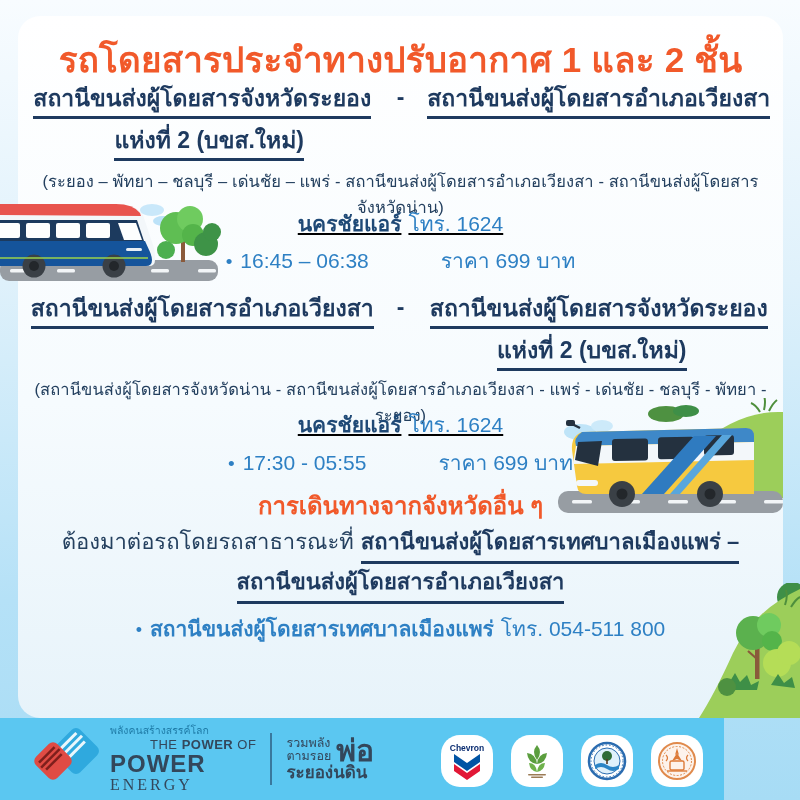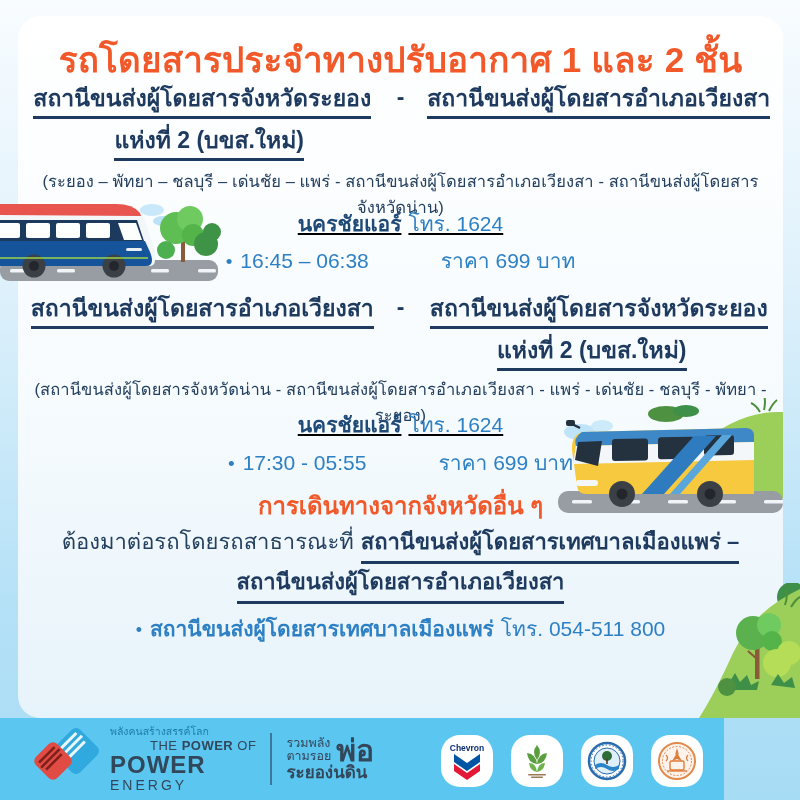--- a/index.html
+++ b/index.html
@@ -54,21 +54,21 @@
   .footer{
     position:absolute;left:0;top:718px;width:724px;height:82px;
     background:#5BC7F1;z-index:3;display:flex;align-items:center;
   }
   .brand{display:flex;align-items:center;margin-left:34px;}
   .brand-text{margin-left:10px;color:#33475B;line-height:1.05;}
   .brand-thai{font-size:10.5px;color:#1F7CA8;margin-bottom:2px;}
   .brand-l1{font-size:13px;letter-spacing:.5px;margin-left:40px;}
   .brand-l1 b{font-weight:bold;}
   .brand-l2{font-size:24px;font-weight:bold;letter-spacing:1px;}
-  .brand-l3{font-size:14px;letter-spacing:3px;}
+  .brand-l3{font-size:16px;letter-spacing:3px;font-family:Liberation Serif, serif;}
   .brand-div{width:2px;height:52px;background:#2E5E80;margin:0 14px;opacity:.75;}
   .campaign{color:#33475B;display:flex;flex-direction:column;line-height:1.05;}
   .camp-top{display:flex;align-items:flex-end;}
   .camp-small{font-size:12.5px;display:flex;flex-direction:column;}
   .camp-big{font-size:30px;font-weight:bold;margin-left:5px;line-height:.9;}
   .camp-bottom{font-size:17px;font-weight:bold;}
   .partners{position:absolute;right:21px;top:17px;display:flex;gap:18px;}
   .p-card{
     width:52px;height:52px;background:#FFFFFF;border-radius:19px;
     display:flex;flex-direction:column;align-items:center;justify-content:center;

